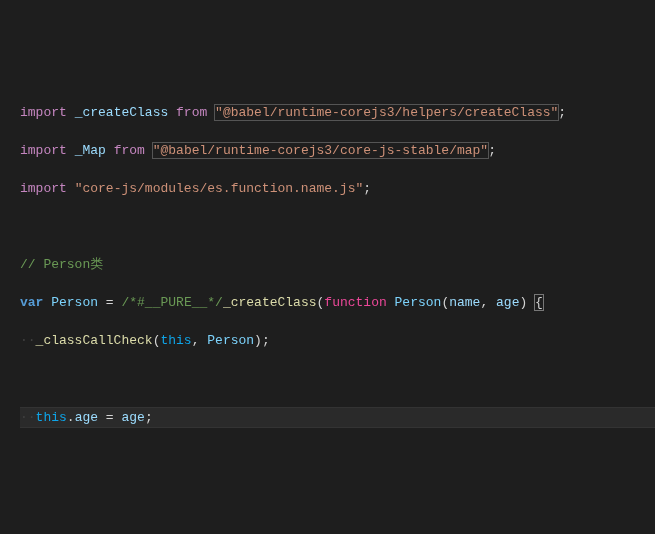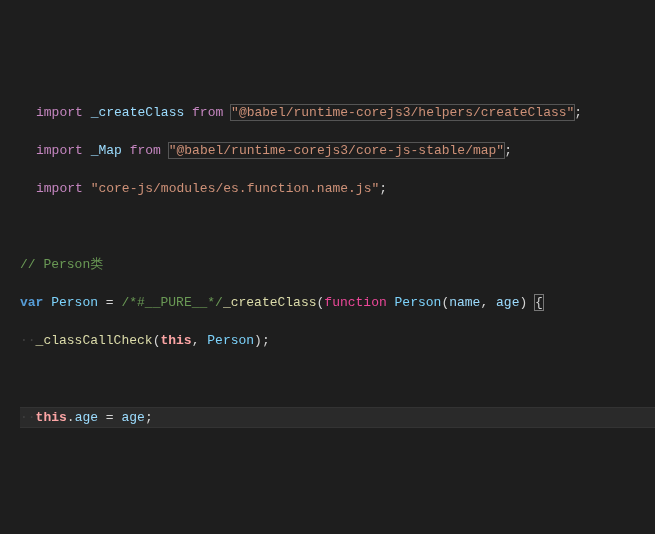--- a/index.html
+++ b/index.html
@@ -10,24 +10,24 @@
     line-height: 19px;
     color: #d4d4d4;
     padding: 8px 0 8px 20px;
     width: 655px;
     height: 534px;
     overflow: hidden;
     white-space: pre;
   }
   .line { min-height: 19px; }
   .highlighted { background: #2a2a2a; border-top: 1px solid #333; border-bottom: 1px solid #333; }
-  .kw-import { color: #c586c0; margin-left: 16px; }
+  .kw-import { color: #c586c0; }
   .kw-var { color: #569cd6; font-weight: bold; }
   .kw-function { color: #ec4899; }
-  .kw-this { color: #fca5a5; font-weight: bold; }
+  .kw-this { color: #0ea5e9; }
   .kw-from { color: #c586c0; }
   .ident { color: #9cdcfe; }
   .cls { color: #7dd3fc; }
   .fn { color: #dcdcaa; }
   .str { color: #ce9178; }
   .cmt { color: #6a9955; }
   .pun { color: #d4d4d4; }
   .ws { color: #404040; }
   .boxed { outline: 1px solid #555; }
   .brace-match { outline: 1px solid #777; }

